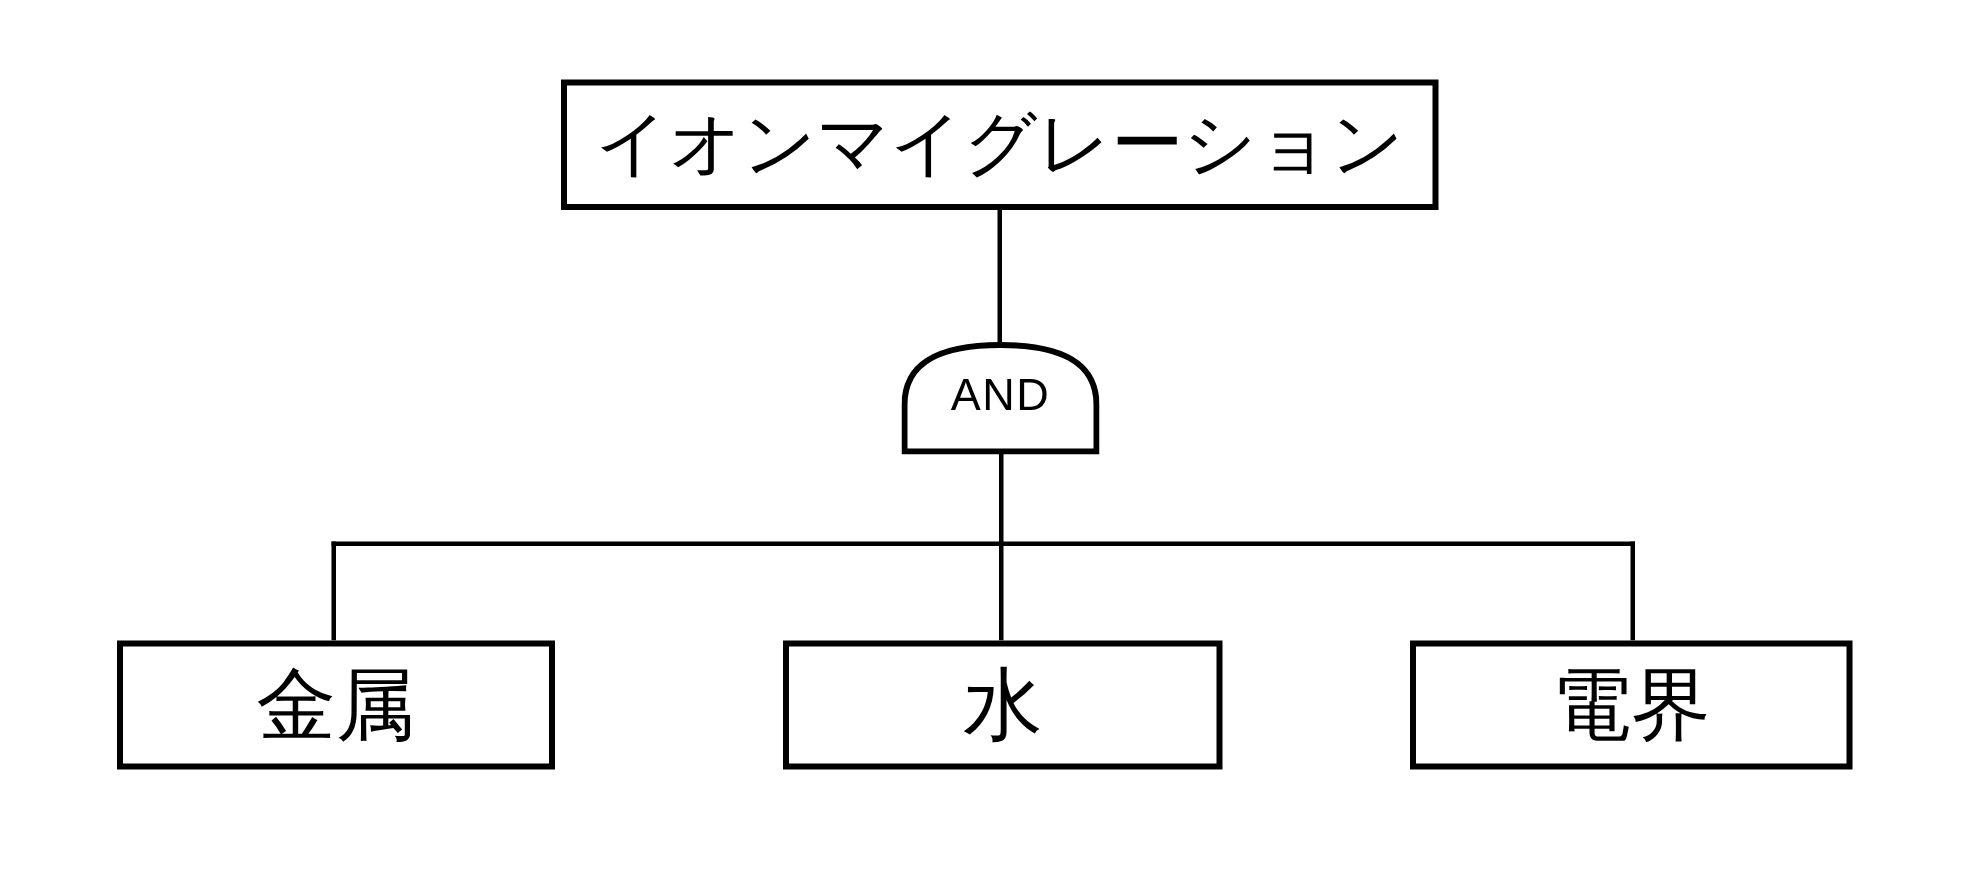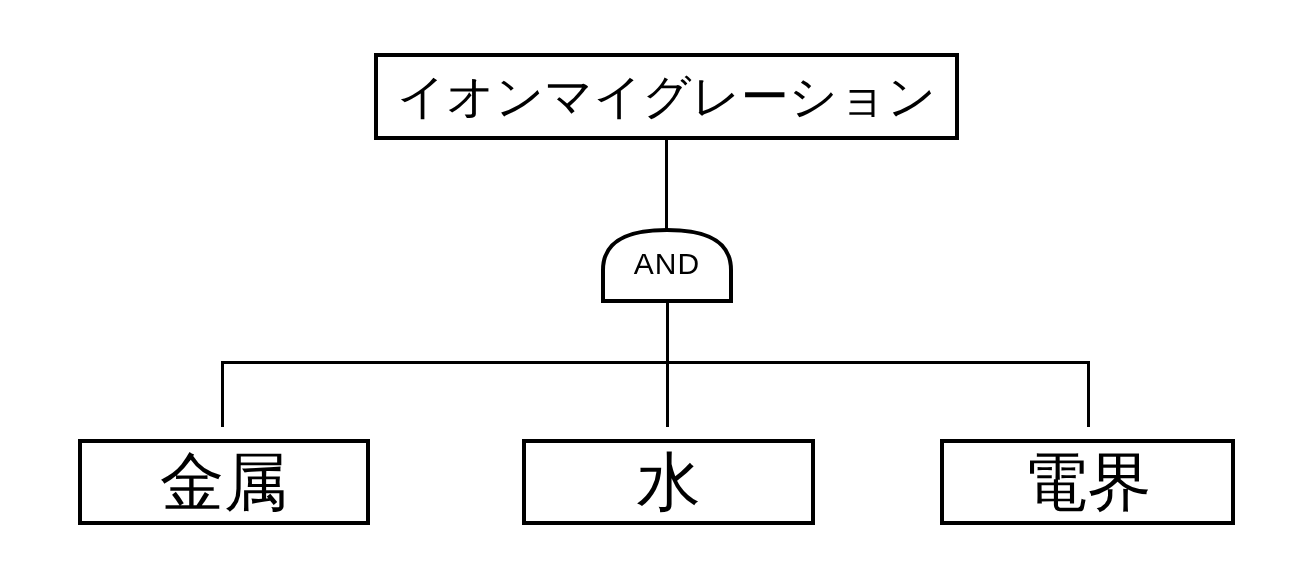--- a/index.html
+++ b/index.html
@@ -30,22 +30,21 @@
   .top-event {
     left: 374px;
     top: 53px;
     width: 585px;
     height: 87px;
     font-size: 48px;
   }
   .basic-event {
     top: 427px;
     height: 86px;
-    font-size: 64px;
-    margin-top: 12px;
+    font-size: 53px;
   }
   .basic-event.left  { left: 78px;  width: 292px; }
   .basic-event.mid   { left: 522px; width: 293px; }
   .basic-event.right { left: 940px; width: 295px; align-items: center; }
 
   .line {
     position: absolute;
     background: #000000;
   }
   .conn-top      { left: 665px;  top: 138px; width: 3px;   height: 94px; }

